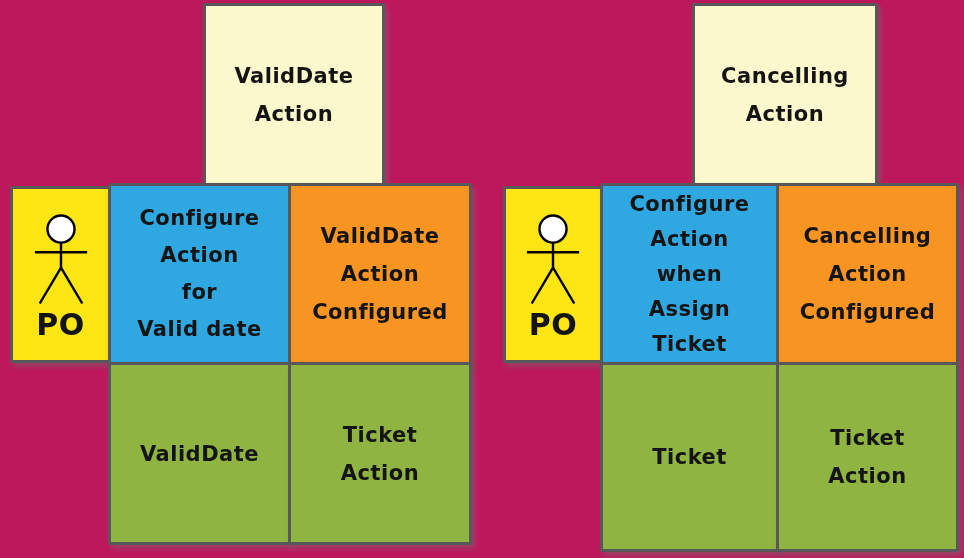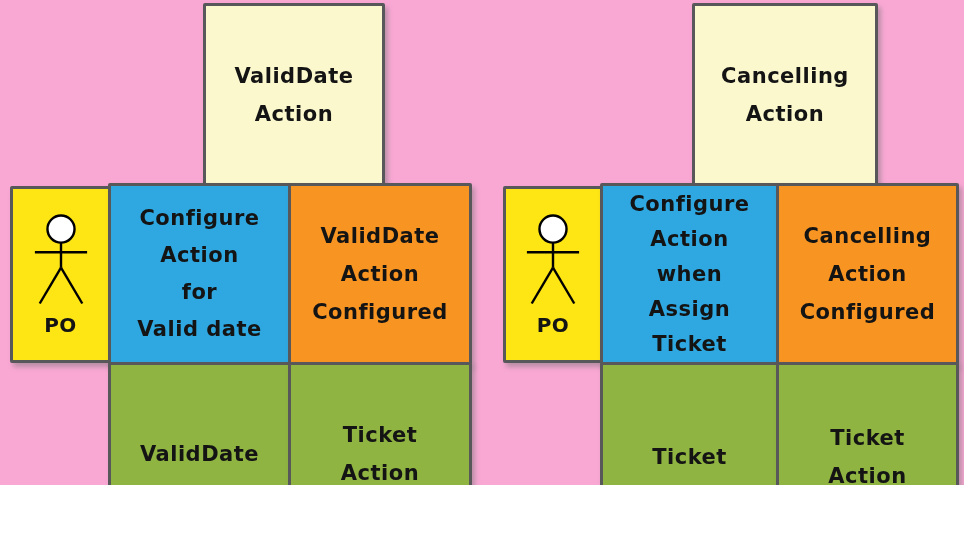--- a/index.html
+++ b/index.html
@@ -1,20 +1,20 @@
 <!DOCTYPE html>
 <html style="--title: #FAF8CC; --actor: #FEE615; --configure: #2FA8E1; --configured: #F89522; --entity: #8FB441; --border: #58585A;"><head>
 <meta charset="utf-8">
 <style>
   html, body { margin: 0; padding: 0; background: #ffffff; }
   .board {
     position: relative;
     width: 964px;
-    height: 485px;
-    background: #f9a8d4;
+    height: 558px;
+    background: #be185d;
     overflow: hidden;
     font-family: "DejaVu Sans", sans-serif;
   }
   .note {
     position: absolute;
     box-sizing: border-box;
     border: 3px solid var(--border, #58585A);
     border-radius: 2px;
     box-shadow: 3px 4px 5px rgba(110,110,110,0.45);
     display: flex;
@@ -29,21 +29,21 @@
     line-height: 38px;
     letter-spacing: 0.5px;
   }
   .title-note      { background: var(--title, #FAF8CC);  z-index: 1; }
   .actor-note      { background: var(--actor, #FEE615);  z-index: 2; }
   .configure-note  { background: var(--configure, #2FA8E1); z-index: 3; }
   .configured-note { background: var(--configured, #F89522); z-index: 3; }
   .entity-note     { background: var(--entity, #8FB441); z-index: 4; }
 
   .actor-note svg { display: block; }
-  .actor-label { margin-top: 4px; font-size: 20px; line-height: 26px; }
+  .actor-label { margin-top: 4px; font-size: 30px; line-height: 26px; }
 
   
   .g1 .title-note      { left: 203px; top: 3px;   width: 182px; height: 183px; }
   .g1 .actor-note      { left: 10px;  top: 186px; width: 101px; height: 177px; }
   .g1 .configure-note  { left: 108px; top: 183px; width: 183px; height: 182px; line-height: 37px; }
   .g1 .configured-note { left: 288px; top: 183px; width: 184px; height: 182px; }
   .g1 .entity-input    { left: 108px; top: 362px; width: 183px; height: 183px; }
   .g1 .entity-output   { left: 288px; top: 362px; width: 184px; height: 183px; }
 
   

